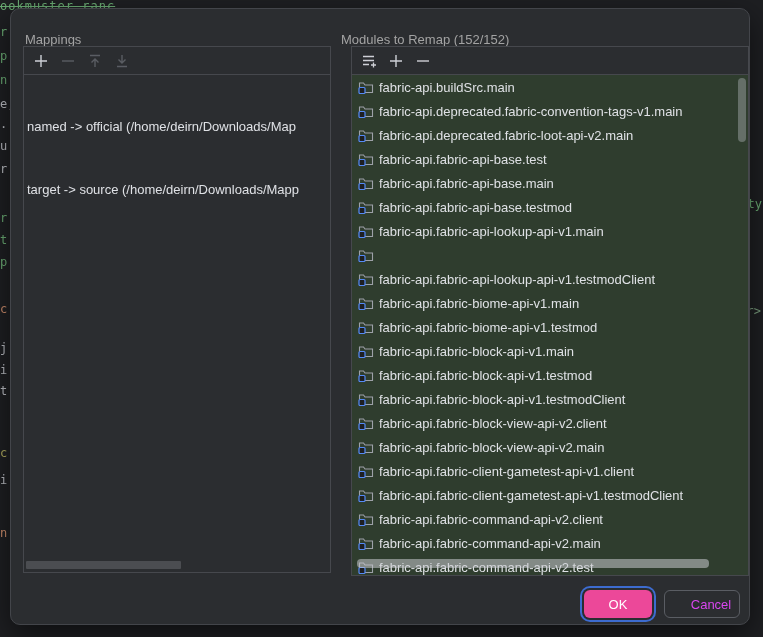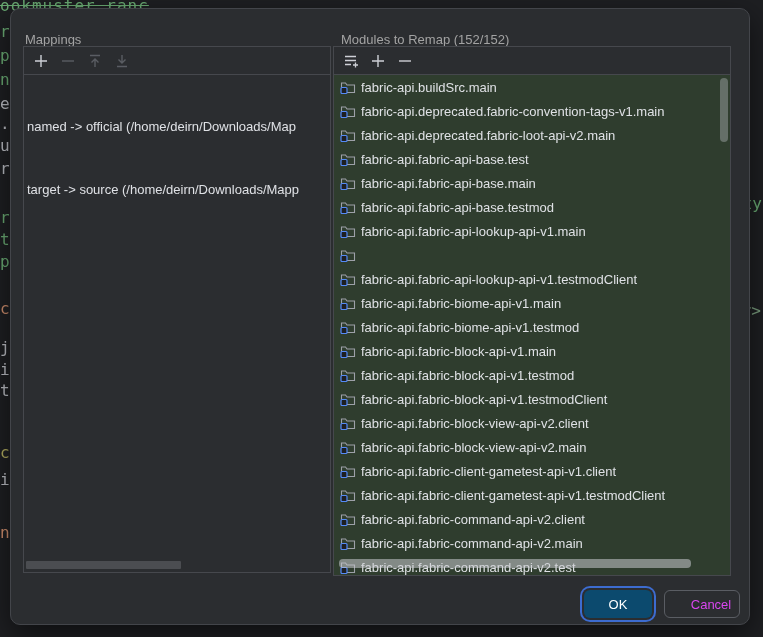--- a/index.html
+++ b/index.html
@@ -9,21 +9,21 @@
     font-family:"Liberation Sans", sans-serif;
     font-size:13px;
     color:#dfe1e5;
     position:relative;
   }
 
   
   .bg-code {
     position:absolute; z-index:0;
     font-family:"DejaVu Sans Mono", monospace;
-    font-size:16px; line-height:12px;
+    font-size:12px; line-height:12px;
   }
   .bg-topleft {
     top:0; left:2; color:#6aab73;
     text-decoration:line-through;
     letter-spacing:1px;
     white-space:nowrap;
   }
   .bg-edge-char { position:absolute; left:0; width:10px; overflow:visible; }
   .bg-right { white-space:nowrap; }
 
@@ -43,21 +43,21 @@
   .title-left  { left:14px; }
   .title-right { left:330px; }
 
   .panel {
     position:absolute; top:37px;
     background:#2b2d30;
     border:1px solid #46484d;
     overflow:hidden;
   }
   .panel-left  { left:12px;  width:308px; height:527px; }
-  .panel-right { left:322px; width:398px; height:530px; }
+  .panel-right { left:340px; width:398px; height:530px; }
 
   .toolbar {
     position:absolute; top:0; left:0; right:0; height:28px;
     border-bottom:1px solid #46484d;
     display:flex; align-items:center; gap:10px;
     padding:0 8px;
   }
   .tb-btn { width:17px; height:17px; display:flex; align-items:center; justify-content:center; }
   .tb-btn svg { display:block; }
 
@@ -96,21 +96,21 @@
 
   
   .btn {
     position:absolute; top:581px; height:28px;
     border-radius:6px; font-size:13px;
     display:flex; align-items:center; justify-content:center;
     cursor:default;
   }
   .btn-ok {
     left:573px; width:68px;
-    background:#0c4a6e; color:#ffffff;
+    background:#ec4899; color:#ffffff;
     box-shadow:0 0 0 2px #2b2d30, 0 0 0 4px #3d6cd0;
   }
   .btn-cancel {
     left:653px; width:76px;
     background:transparent; color:#d946ef;
     border:1px solid #5a5d63;
     padding-left:18px;
   }
 </style>
 </head>

